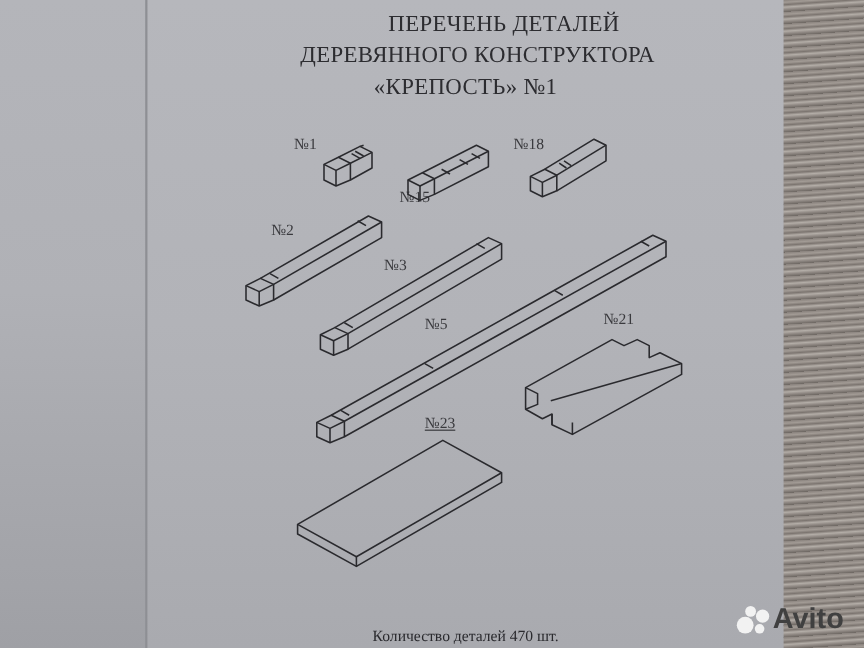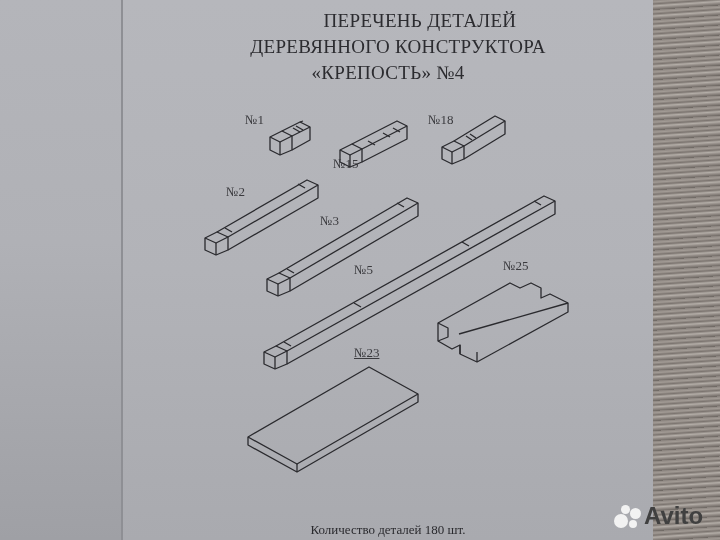--- a/index.html
+++ b/index.html
@@ -23,29 +23,29 @@
 </head>
 <body>
 
 <div class="left-page"></div>
 <div class="fold"></div>
 <div class="right-page"></div>
 <div class="wood"></div>
 
 <div class="title" style="top:10px;padding-left:32px;">ПЕРЕЧЕНЬ ДЕТАЛЕЙ</div>
 <div class="title" style="top:36px;padding-left:10px;">ДЕРЕВЯННОГО КОНСТРУКТОРА</div>
-<div class="title" style="top:62px;">«КРЕПОСТЬ» №4</div>
+<div class="title" style="top:62px;">«КРЕПОСТЬ» №1</div>
 
 <div class="label" style="left:245px;top:112px;">№1</div>
 <div class="label" style="left:333px;top:112px;margin-top:44px;">№15</div>
 <div class="label" style="left:428px;top:112px;">№18</div>
 <div class="label" style="left:226px;top:184px;">№2</div>
 <div class="label" style="left:320px;top:213px;">№3</div>
 <div class="label" style="left:354px;top:262px;">№5</div>
-<div class="label" style="left:503px;top:258px;">№25</div>
+<div class="label" style="left:503px;top:258px;">№21</div>
 <div class="label" style="left:354px;top:345px;text-decoration:underline;">№23</div>
 
 <svg class="drawing" width="720" height="540">
 
   <g>
     <path d="M270 137 L282 131 L292 136 L292 150 L280 155 L270 150 Z"></path>
     <path d="M270 137 L280 142 L292 136"></path>
     <path d="M280 142 L280 155"></path>
     <path d="M282 131 L300 122 L310 127 L310 140 L292 150"></path>
     <path d="M300 122 L303 121 M292 136 L310 127"></path>
@@ -104,21 +104,21 @@
     <path d="M459 334 L568 303"></path>
   </g>
 
   <g>
     <path d="M248 437 L369 367 L418 394 L418 402 L297 472 L248 445 Z"></path>
     <path d="M248 437 L297 464 L418 394"></path>
     <path d="M297 464 L297 472"></path>
   </g>
 </svg>
 
-<div class="footer">Количество деталей 180 шт.</div>
+<div class="footer">Количество деталей 470 шт.</div>
 
 <div class="watermark">
   <div class="wm-dots">
     <span style="left:2px;top:11px;width:14px;height:14px;"></span>
     <span style="left:9px;top:2px;width:9px;height:9px;"></span>
     <span style="left:18px;top:5px;width:11px;height:11px;"></span>
     <span style="left:17px;top:17px;width:8px;height:8px;"></span>
   </div>
   <span>Avito</span>
 </div>

